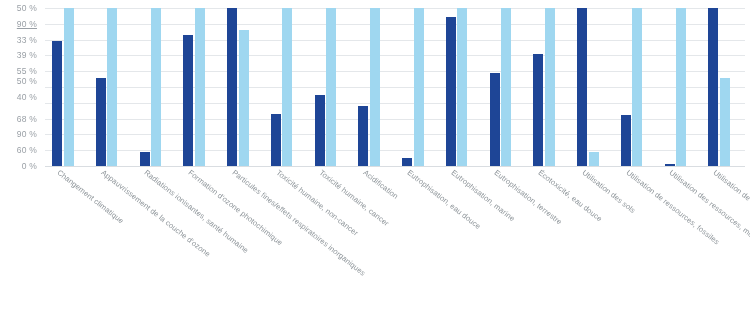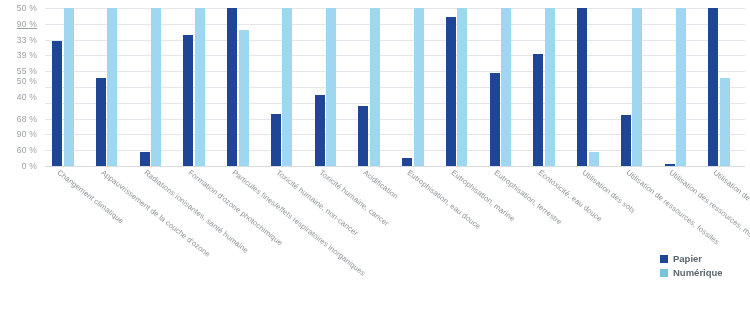--- a/index.html
+++ b/index.html
@@ -197,24 +197,14 @@
       <div class="x-label" style="left: 365.875px;">Eutrophisation, eau douce</div>
       <div class="x-label" style="left: 409.625px;">Eutrophisation, marine</div>
       <div class="x-label" style="left: 453.375px;">Eutrophisation, terrestre</div>
       <div class="x-label" style="left: 497.125px;">Écotoxicité, eau douce</div>
       <div class="x-label" style="left: 540.875px;">Utilisation des sols</div>
       <div class="x-label" style="left: 584.625px;">Utilisation de ressources, fossiles</div>
       <div class="x-label" style="left: 628.375px;">Utilisation des ressources, minéraux et métaux</div>
       <div class="x-label" style="left: 672.125px;">Utilisation de l'eau</div>
     </div>
 
-  <div id="legend">
-      <div class="legend-row">
-        <span class="legend-swatch" style="background: rgb(30, 69, 150);"></span>
-        <span class="legend-label">Papier</span>
-      </div>
-      <div class="legend-row">
-        <span class="legend-swatch" style="background: rgb(119, 197, 221);"></span>
-        <span class="legend-label">Numérique</span>
-      </div>
-    </div>
 
 </div>
 
 </body></html>

